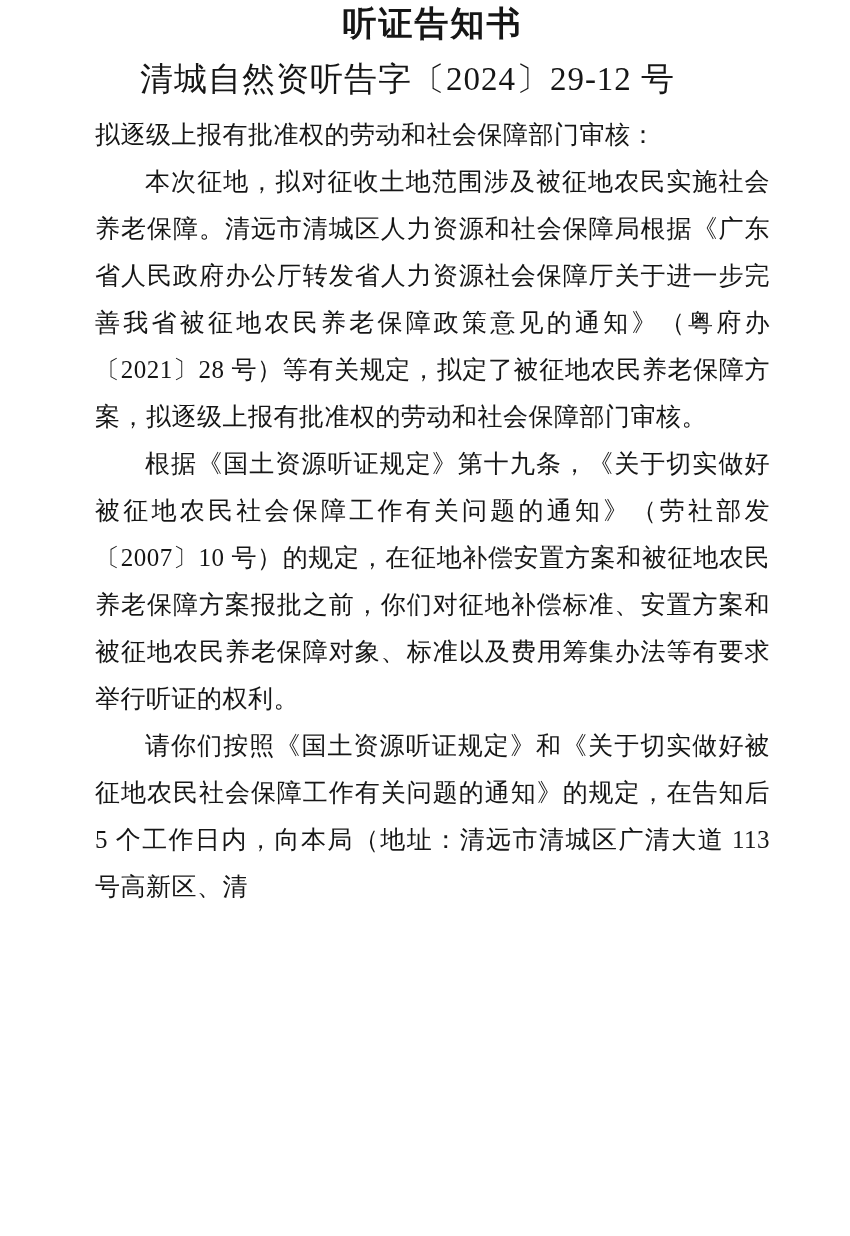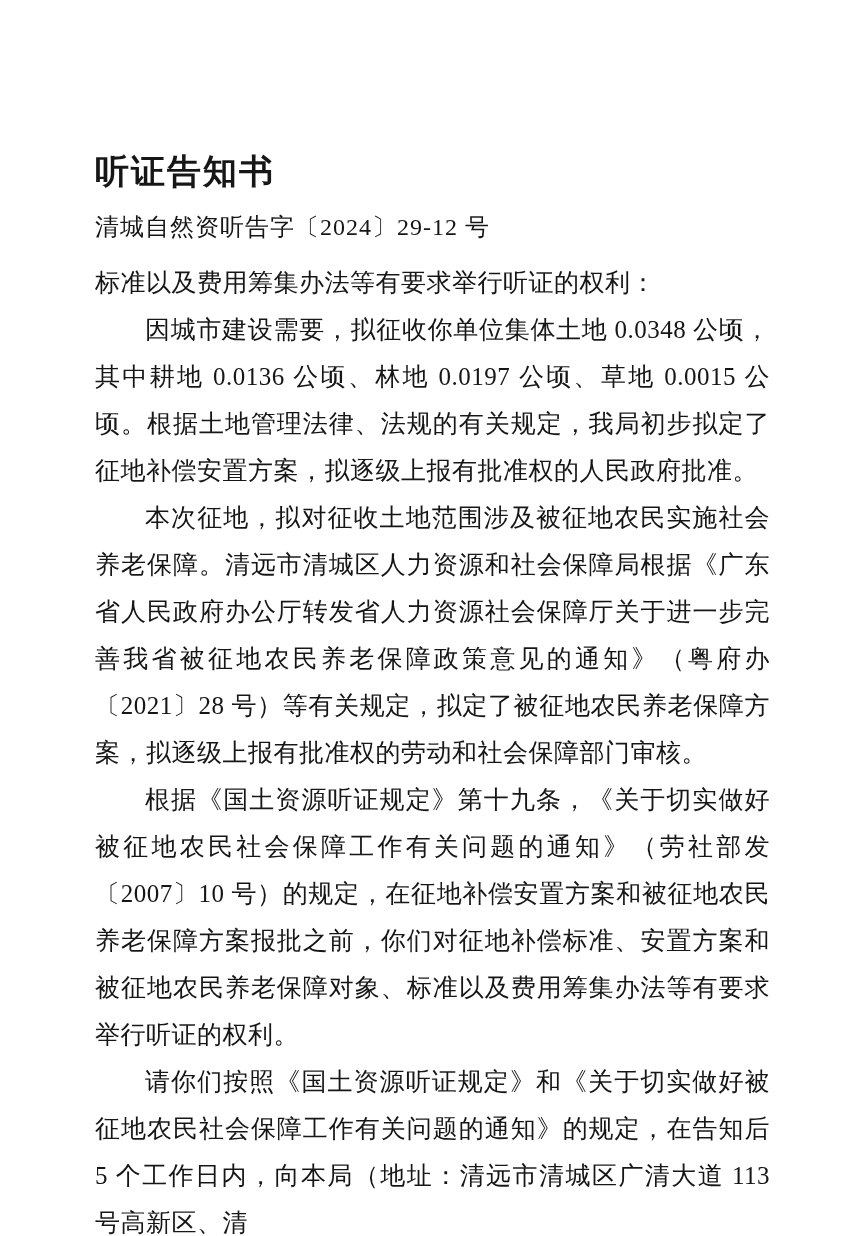--- a/index.html
+++ b/index.html
@@ -18,32 +18,31 @@
     width: 850px;
     height: 1236px;
     background: #ffffff;
     box-sizing: border-box;
   }
   .content {
     margin: 0 80px 0 95px; 
   }
   .title {
     margin: 0;
-    padding-top: 148px;
-    text-align: left;
+    text-align: center;
     font-size: 34px;
     line-height: 47px;
     font-weight: 700;
     letter-spacing: 2px;
   }
   .doc-number {
     margin-top: 9px;
-    text-align: left;
+    text-align: center;
     padding-right: 50px;
-    font-size: 24px;
+    font-size: 33px;
     line-height: 47px;
     letter-spacing: 1px;
     white-space: nowrap;
   }
   .addressee {
     margin-top: 8px;
     font-size: 25px;
     line-height: 47px;
     letter-spacing: 0.5px;
   }
@@ -56,21 +55,20 @@
     letter-spacing: 0.5px;
   }
 </style>
 </head>
 <body>
 
 <div class="page">
   <div class="content">
     <h1 class="title">听证告知书</h1>
     <div class="doc-number">清城自然资听告字〔2024〕29-12 号</div>
-    <div class="addressee">标准以及费用筹集办法等有要求举行听证的权利：</div>
+    <div class="addressee">拟逐级上报有批准权的劳动和社会保障部门审核：</div>
     <div class="body">
-      <p>因城市建设需要，拟征收你单位集体土地 0.0348 公顷，其中耕地 0.0136 公顷、林地 0.0197 公顷、草地 0.0015 公顷。根据土地管理法律、法规的有关规定，我局初步拟定了征地补偿安置方案，拟逐级上报有批准权的人民政府批准。</p>
       <p>本次征地，拟对征收土地范围涉及被征地农民实施社会养老保障。清远市清城区人力资源和社会保障局根据《广东省人民政府办公厅转发省人力资源社会保障厅关于进一步完善我省被征地农民养老保障政策意见的通知》（粤府办〔2021〕28 号）等有关规定，拟定了被征地农民养老保障方案，拟逐级上报有批准权的劳动和社会保障部门审核。</p>
       <p>根据《国土资源听证规定》第十九条，《关于切实做好被征地农民社会保障工作有关问题的通知》（劳社部发〔2007〕10 号）的规定，在征地补偿安置方案和被征地农民养老保障方案报批之前，你们对征地补偿标准、安置方案和被征地农民养老保障对象、标准以及费用筹集办法等有要求举行听证的权利。</p>
       <p>请你们按照《国土资源听证规定》和《关于切实做好被征地农民社会保障工作有关问题的通知》的规定，在告知后 5 个工作日内，向本局（地址：清远市清城区广清大道 113 号高新区、清</p>
     </div>
   </div>
 </div>
 
 </body></html>

